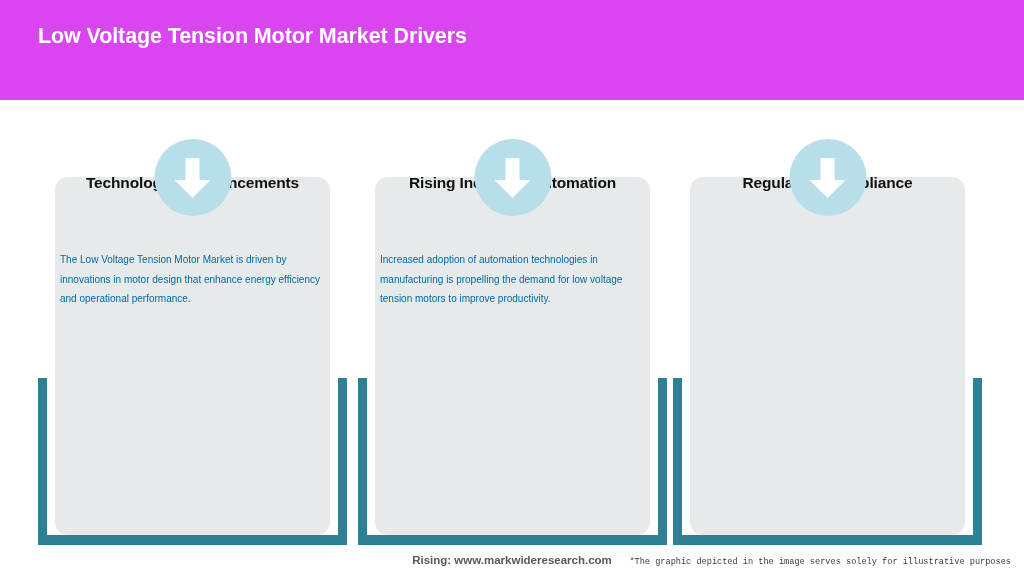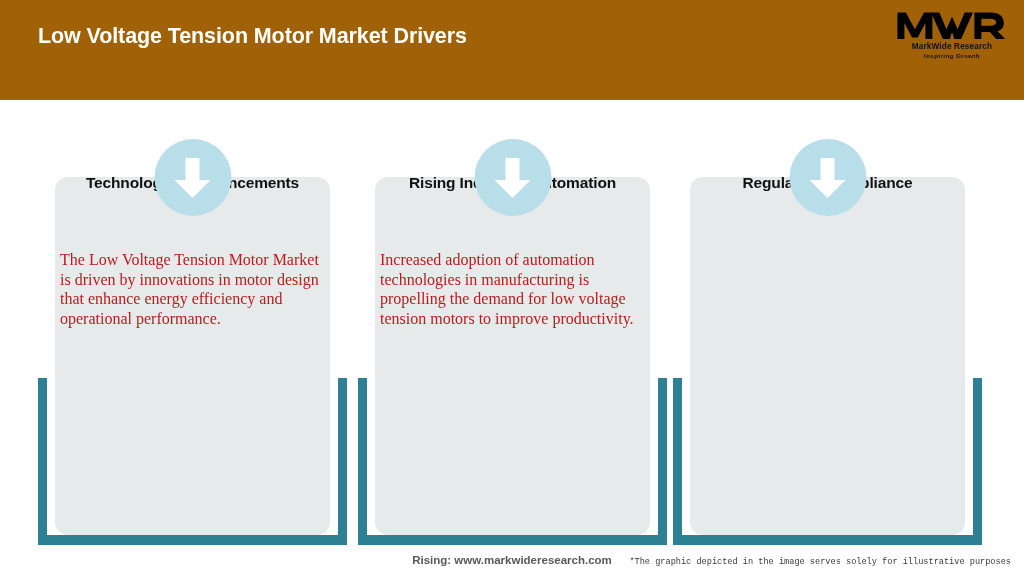--- a/index.html
+++ b/index.html
@@ -14,21 +14,21 @@
     overflow: hidden;
     position: relative;
   }
 
   
   .header {
     position: absolute;
     left: 0; top: 0;
     width: 1024px;
     height: 100px;
-    background: #a16207;
+    background: #d946ef;
   }
   .header-title {
     position: absolute;
     left: 38px;
     top: 24px;
     font-size: 21.5px;
     font-weight: bold;
     color: #ffffff;
     letter-spacing: -0.1px;
     white-space: nowrap;
@@ -124,24 +124,23 @@
     font-size: 15.5px;
     font-weight: bold;
     color: #111111;
     letter-spacing: -0.15px;
   }
   .card-body {
     position: absolute;
     left: 22px;
     right: 16px;
     top: 150px;
-    font-size: 16px;
+    font-size: 10px;
     line-height: 19.5px;
-    color: #b91c1c;
-    font-family: Liberation Serif, serif;
+    color: #0369a1;
   }
 
   
   .icon-circle {
     position: absolute;
     top: 39px;
     left: 50%;
     transform: translateX(-50%);
     width: 77px;
     height: 77px;
@@ -176,34 +175,20 @@
     white-space: nowrap;
     font-family: Liberation Mono, monospace;
   }
 </style>
 </head>
 <body>
 
 <div class="header">
   <div class="header-title">Low Voltage Tension Motor Market Drivers</div>
 
-  <div class="logo">
-    <svg class="logo-mark" viewBox="0 0 160 48">
-      <g fill="#000000">
-
-        <path d="M2 44 L2 6 L14 6 L27 30 L40 6 L52 6 L52 44 L42 44 L42 21 L31 42 L23 42 L12 21 L12 44 Z"></path>
-
-        <path d="M50 6 L62 6 L72 30 L80 12 L88 30 L98 6 L110 6 L93 44 L83 44 L80 34 L77 44 L67 44 Z"></path>
-
-        <path d="M112 44 L112 6 L136 6 C148 6 154 12 154 21 C154 27 151 31 145 33 L156 44 L143 44 L134 34 L122 34 L122 44 Z M122 15 L122 25 L135 25 C140 25 143 23 143 20 C143 17 140 15 135 15 Z"></path>
-      </g>
-    </svg>
-    <span class="logo-name">MarkWide Research</span>
-    <span class="logo-tag">Inspiring Growth</span>
-  </div>
 </div>
 
 <div class="stage">
 
   <div class="card-group" style="left:38px; width:309px;">
     <div class="bracket">
       <div class="bracket-rail left"></div>
       <div class="bracket-rail right"></div>
       <div class="bracket-base"></div>
     </div>

